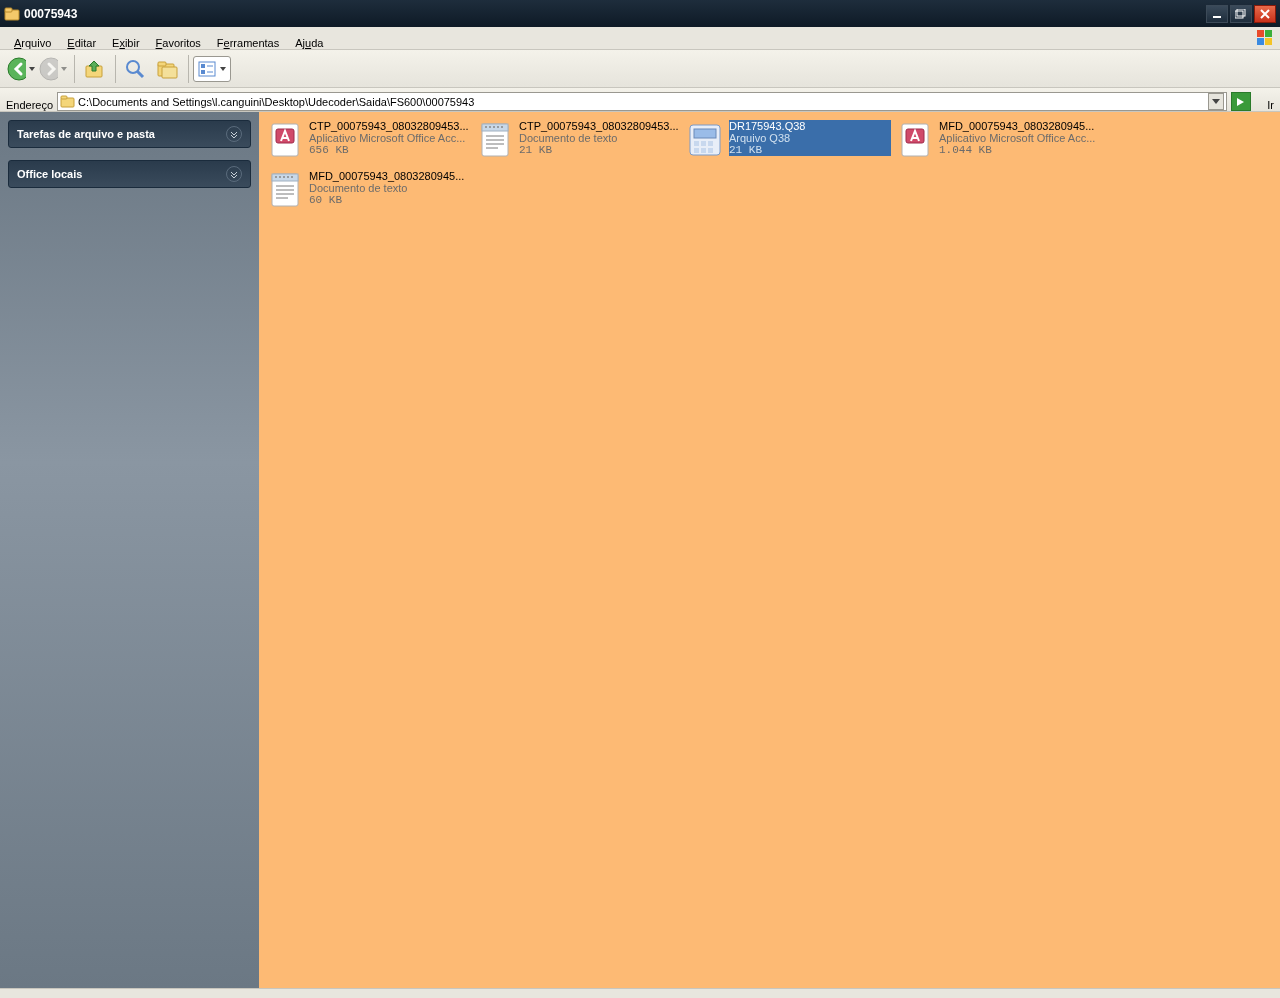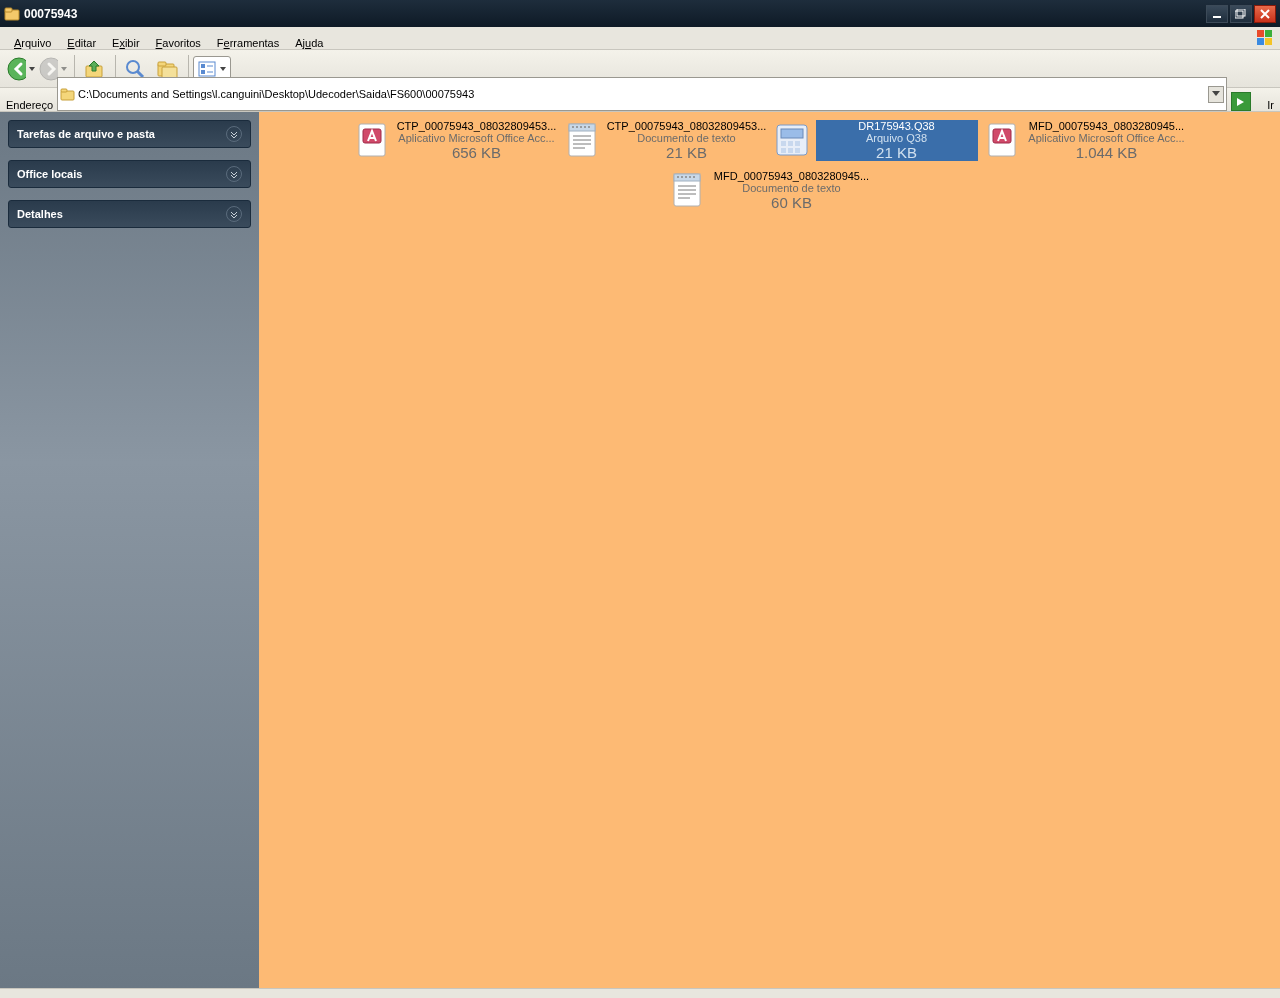--- a/index.html
+++ b/index.html
@@ -15,39 +15,39 @@
   .menubar .menu-item{ padding:0 8px; cursor:default;}
   .menubar .menu-item u{text-decoration:underline;}
   .menubar .logo-right{ position:absolute; right:6px; top:2px; width:18px;height:18px;}
   .toolbar{ background:linear-gradient(#f4f2ea,#e6e4dc); height:38px; display:flex; align-items:center; padding:0 6px; border-bottom:1px solid #c8c6be;}
   .tbbtn{ width:30px;height:30px; display:flex;align-items:center;justify-content:center; margin-right:2px; border:1px solid transparent; border-radius:3px;}
   .tbbtn.drop::after{ content:""; width:0;height:0;border-left:3px solid transparent;border-right:3px solid transparent;border-top:4px solid #444; margin-left:3px;}
   .tbsep{ width:1px; height:28px; background:#b8b6ae; margin:0 4px;}
   .views-btn{ border:1px solid #9a9890; border-radius:3px; background:#fff; display:flex;align-items:center;padding:2px 4px;height:26px;}
   .addressbar{ background:linear-gradient(#f4f2ea,#e6e4dc); height:24px; display:flex; align-items:flex-end; padding:0 6px; border-bottom:1px solid #c8c6be;}
   .addressbar .label{ margin-right:4px;}
-  .addressbar .combo{ flex:1; background:#fff; border:1px solid #9a9890; height:19px; display:flex;align-items:center; padding:16px 2px; font-size:11px;}
+  .addressbar .combo{ flex:1; background:#fff; border:1px solid #9a9890; height:19px; display:flex;align-items:center; padding:8px 2px; font-size:11px;}
   .addressbar .combo .folder-ico{ width:15px;height:15px; margin-right:3px;}
   .addressbar .combo .path{ flex:1; white-space:nowrap; overflow:hidden;}
   .addressbar .combo .dd{ width:16px;height:17px; border:1px solid #9a9890; background:#e6e4dc; display:flex;align-items:center;justify-content:center;}
   .addressbar .gobtn{ width:20px;height:19px; background:#3a9a3a; border:1px solid #2a7a2a; margin-left:4px; display:flex;align-items:center;justify-content:center;}
   .addressbar .gotxt{ margin-left:16px;}
-  .content{ display:flex; height:calc(998px - 23px - 23px - 38px - 24px - 14px);text-align:center;}
+  .content{ display:flex; height:calc(998px - 23px - 23px - 38px - 24px - 14px);}
   .sidebar{ width:259px; background:linear-gradient(#6b7884 0%, #8a96a2 40%, #6b7884 100%); padding:8px; }
   .side-panel{ background:linear-gradient(#2a3b4c,#3a4b5c); border:1px solid #1a2b3c; border-radius:3px; margin-bottom:12px; overflow:hidden;}
   .side-header{ padding:5px 8px; color:#fff; font-weight:bold; display:flex; align-items:center; justify-content:space-between; font-size:11px;}
   .side-header .chev{ width:16px;height:16px; border:1px solid #5a6b7c; border-radius:8px; display:flex;align-items:center;justify-content:center;}
   .side-header .chev svg{display:block;}
   .filearea{ flex:1; background:#fdba74; padding:6px 4px; overflow:auto; position:relative;}
   .fileitem{ width:210px; height:50px; display:inline-flex; align-items:flex-start; vertical-align:top; padding:2px; margin:0;}
   .fileitem .icon{ width:40px; height:40px; flex-shrink:0; margin-right:4px; display:flex;align-items:center;justify-content:center;}
   .fileitem .details{ flex:1; min-width:0;}
   .fileitem .fname{ white-space:nowrap; overflow:hidden; text-overflow:ellipsis; font-size:11px;}
   .fileitem .ftype{ color:#6b6b6b; font-size:11px; white-space:nowrap; overflow:hidden; text-overflow:ellipsis;}
-  .fileitem .fsize{ color:#6b6b6b; font-size:15px;}
+  .fileitem .fsize{ color:#6b6b6b; font-size:11px;font-family:Liberation Mono, monospace;}
   .fileitem.selected .details{ background:#3a6eaa; color:#fff;}
   .fileitem.selected .details .ftype, .fileitem.selected .details .fsize{ color:#d0e0ef;}
   .statusbar{ height:14px; background:#e8e6de; border-top:1px solid #c8c6be;}
   
 </style>
 </head>
 <body>
 
 <div class="titlebar">
   <span class="title-icon">
@@ -180,30 +180,20 @@
     <div class="side-panel">
       <div class="side-header">
         <span>Office locais</span>
         <span class="chev">
             <svg width="8" height="8">
               <path d="M1 2 L4 5 L7 2 M1 5 L4 8 L7 5" stroke="#c8d0d8" fill="none"></path>
             </svg>
           </span>
       </div>
     </div>
-    <div class="side-panel">
-      <div class="side-header">
-        <span>Detalhes</span>
-        <span class="chev">
-            <svg width="8" height="8">
-              <path d="M1 2 L4 5 L7 2 M1 5 L4 8 L7 5" stroke="#c8d0d8" fill="none"></path>
-            </svg>
-          </span>
-      </div>
-    </div>
   </div>
 
   <div class="filearea" id="file-area">
     
   <div class="fileitem">
         <div class="icon">
           <svg width="38" height="38">
             <rect x="6" y="3" width="26" height="32" rx="2" fill="#fff" stroke="#b0b0b0"></rect>
             <rect x="10" y="8" width="18" height="14" rx="2" fill="#d04a6a" stroke="#a02a4a"></rect>
             <path d="M15 20 L19 10 L23 20" stroke="#fff" stroke-width="2" fill="none"></path>

